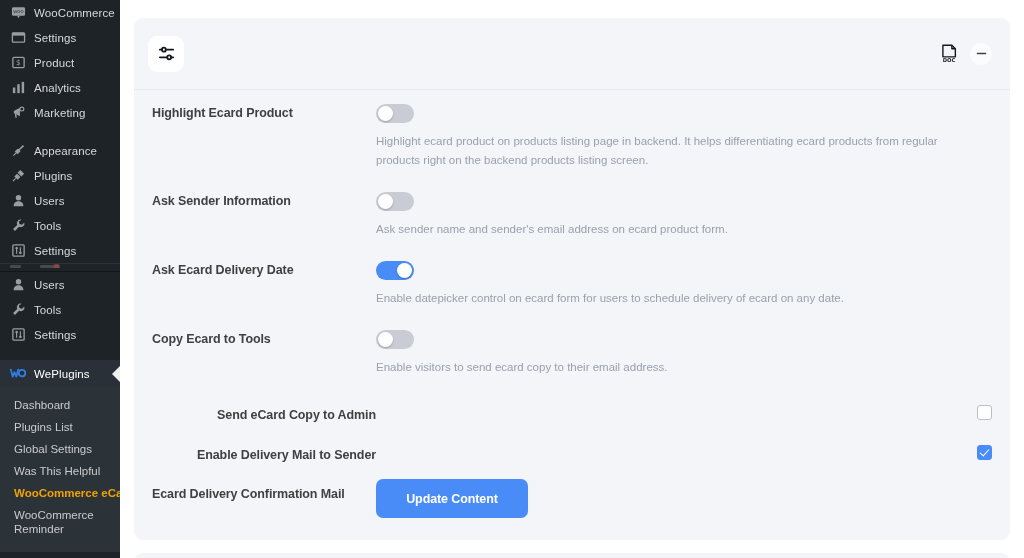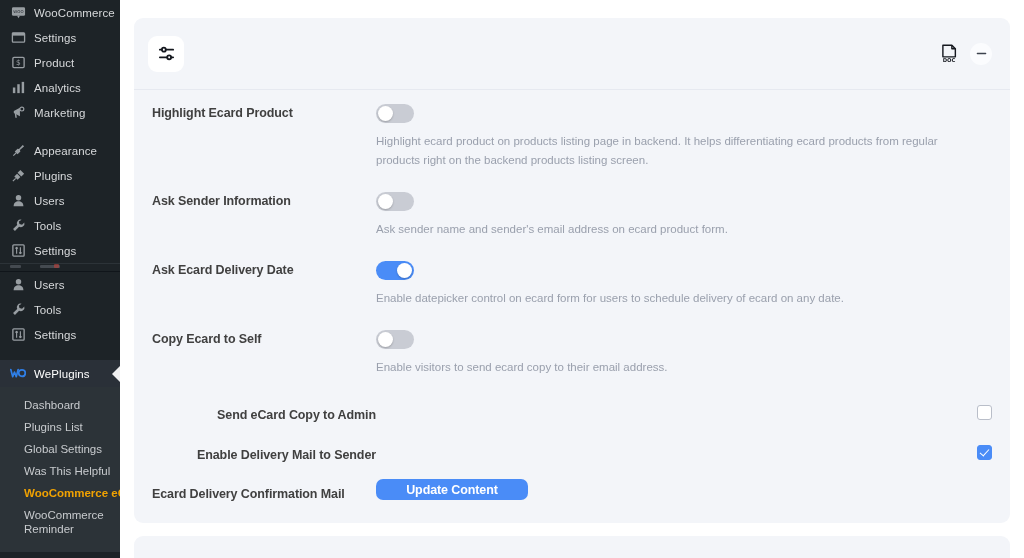--- a/index.html
+++ b/index.html
@@ -52,21 +52,21 @@
     width: 0; height: 0;
     border-top: 8px solid transparent;
     border-bottom: 8px solid transparent;
     border-right: 8px solid #f0f0f1;
   }
 
   .submenu { background: #2c3338; padding: 7px 0 6px 0; }
   .submenu-item {
     font-size: 11.5px;
     color: #c8cbce;
-    padding: 4px 10px 4px 24px;
+    padding: 4px 10px 4px 14px;
     line-height: 14px;
     white-space: nowrap;
   }
   .submenu-item.current { color: #f0a202; font-weight: bold; }
   .submenu-item.wrap { white-space: normal; }
 
   .seam {
     height: 9px;
     background: #1d2327;
     border-top: 1px solid #2c3338;
@@ -202,21 +202,21 @@
   }
 
   .btn-row { display: flex; align-items: flex-start; margin-top: 4px; }
   .btn-row .label { padding-top: 8px; }
   .primary-btn {
     background: #4a8cf7;
     color: #ffffff;
     border: none;
     border-radius: 7px;
     padding: 0 20px;
-    height: 21px;
+    height: 39px;
     min-width: 152px;
     font-size: 12.5px;
     font-weight: bold;
     font-family: "Liberation Sans", sans-serif;
     cursor: pointer;
     letter-spacing: -.1px;
   }
 </style>
 </head>
 <body>
@@ -455,21 +455,21 @@
           <div class="label">Ask Ecard Delivery Date</div>
           <div class="ctrl">
             <span class="toggle on">
                 <span class="knob"></span>
               </span>
             <div class="hint">Enable datepicker control on ecard form for users to schedule delivery of ecard on any date.</div>
           </div>
         </div>
 
         <div class="srow toggle-row">
-          <div class="label">Copy Ecard to Self</div>
+          <div class="label">Copy Ecard to Tools</div>
           <div class="ctrl">
             <span class="toggle">
                 <span class="knob"></span>
               </span>
             <div class="hint">Enable visitors to send ecard copy to their email address.</div>
           </div>
         </div>
 
         <div class="srow cb-row">
           <div class="label">Send eCard Copy to Admin</div>

